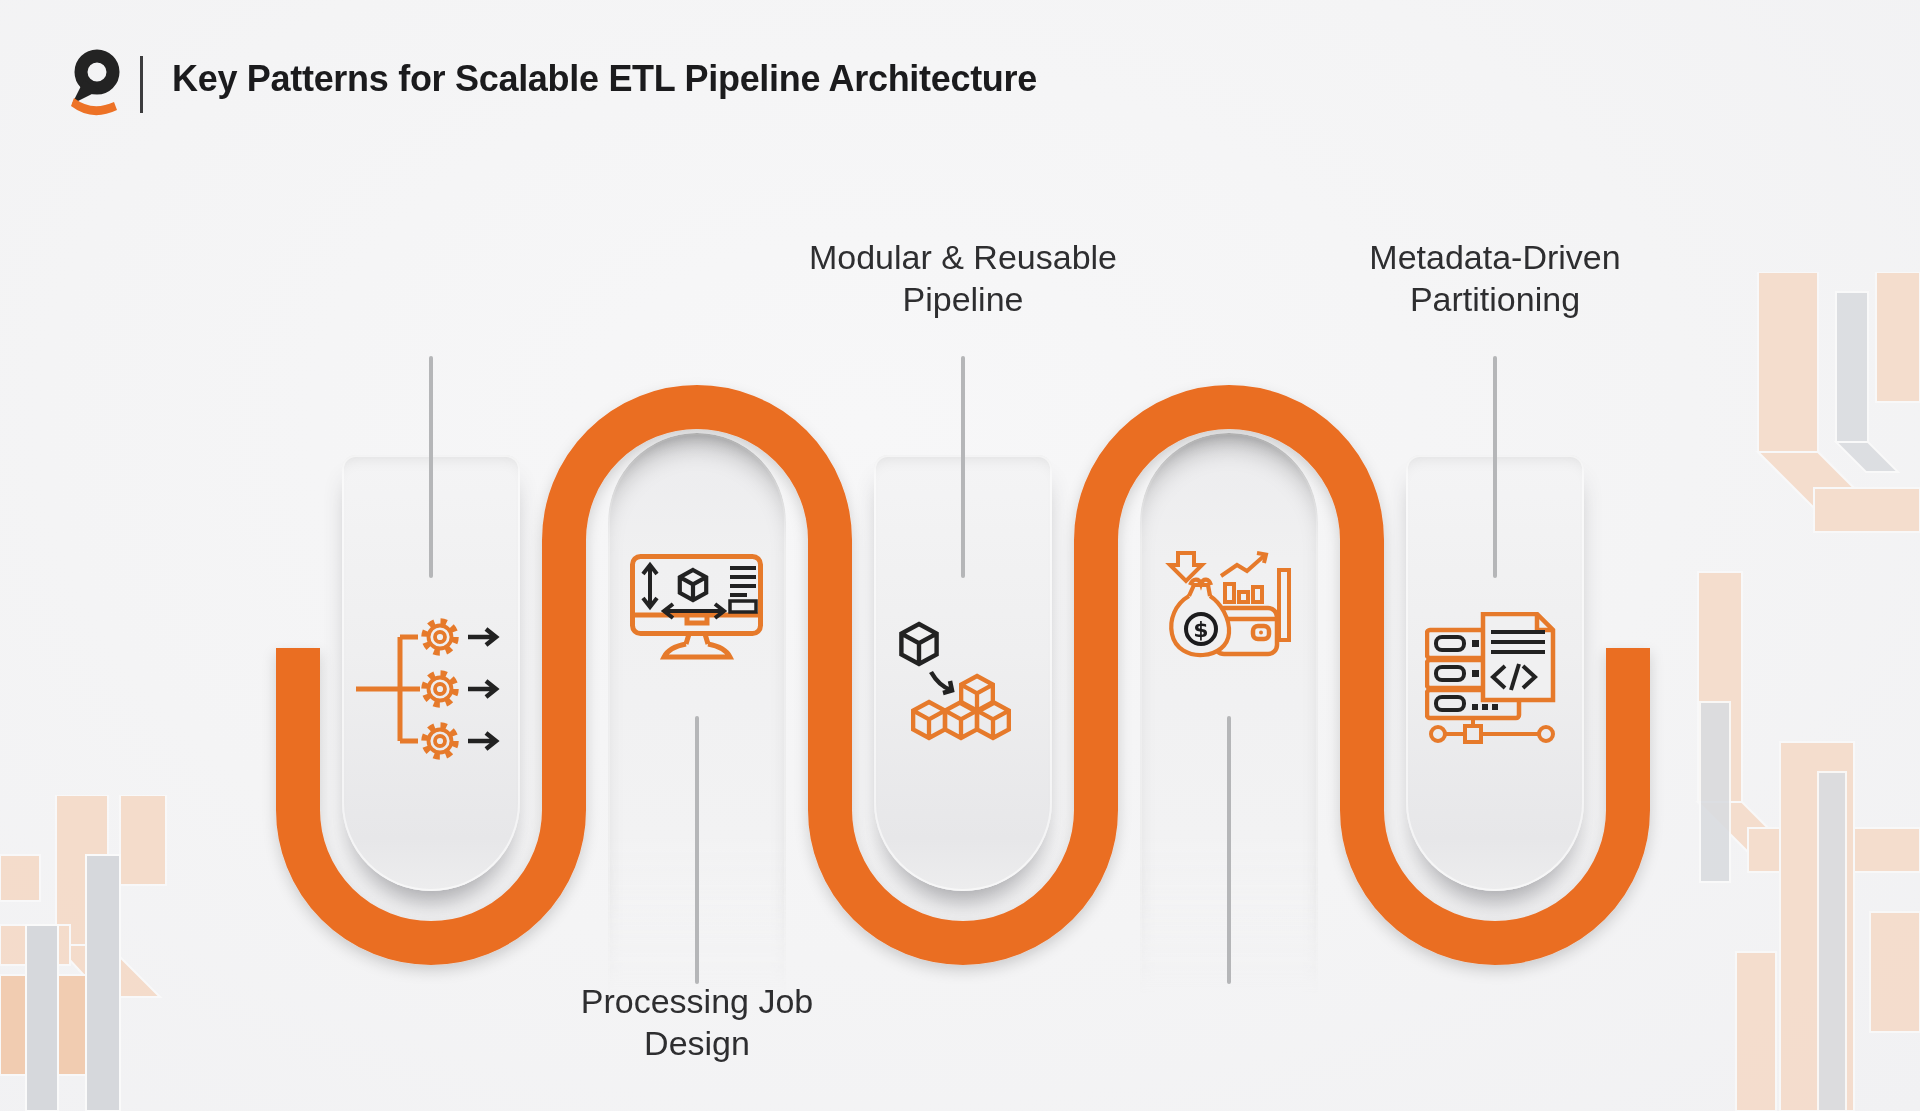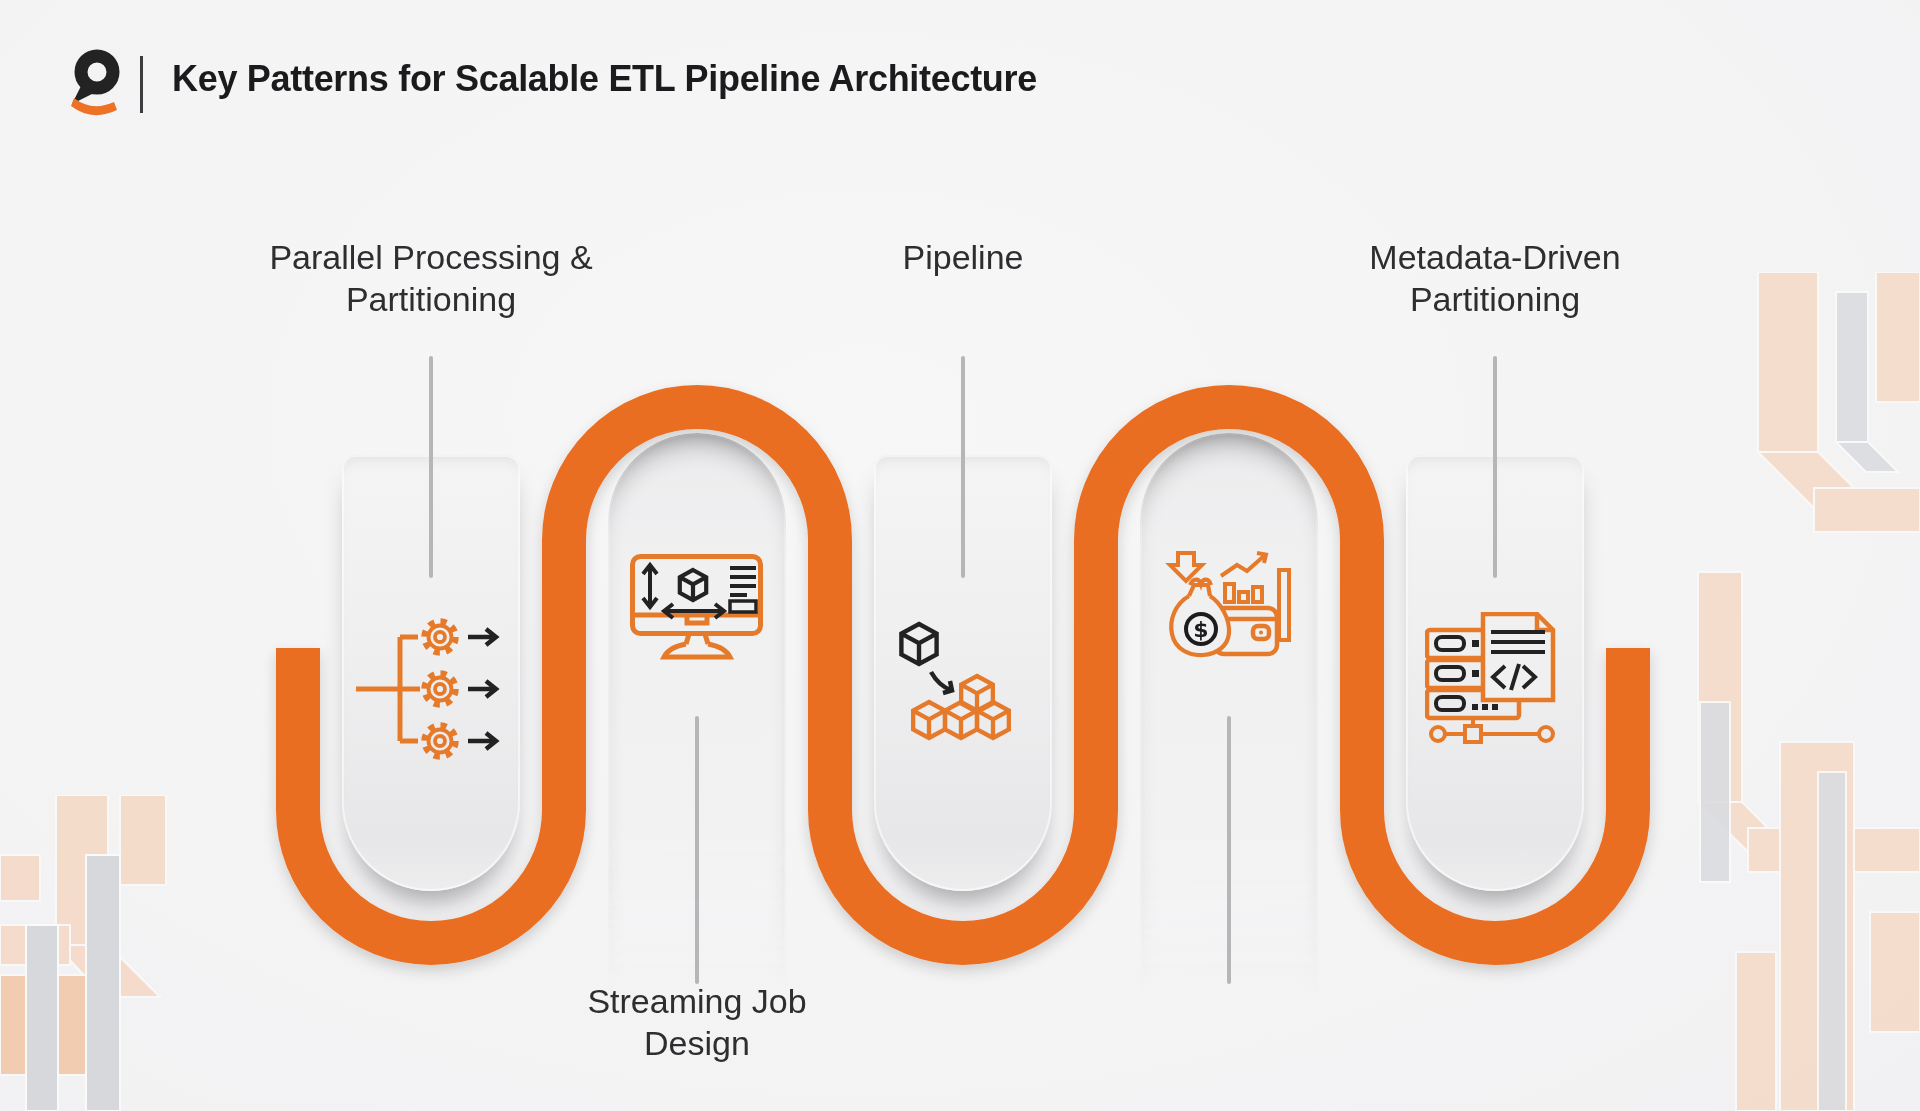--- a/index.html
+++ b/index.html
@@ -239,29 +239,26 @@
     <rect x="67" y="92" width="6" height="6" fill="#222222"></rect>
     <g stroke="#E67A2B" fill="none" stroke-width="4">
       <path d="M48,106 V114"></path>
       <rect x="40" y="114" width="16" height="16"></rect>
       <path d="M20,122 H40 M56,122 H114"></path>
       <circle cx="13" cy="122" r="7"></circle>
       <circle cx="121" cy="122" r="7"></circle>
     </g>
   </svg>
 
-  <div class="step-label top" style="left:431px">
-    <span>Parallel Processing &amp;</span>
-    <span>Partitioning</span>
-  </div>
   <div class="step-label bottom" style="left:697px">
-    <span>Streaming Job</span>
+    <span>Processing Job</span>
     <span>Design</span>
   </div>
   <div class="step-label top" style="left:963px">
+    <span>Modular &amp; Reusable</span>
     <span>Pipeline</span>
   </div>
   <div class="step-label top" style="left:1495px">
     <span>Metadata-Driven</span>
     <span>Partitioning</span>
   </div>
 
   <div class="hdr">
     <svg class="logo" viewBox="0 0 64 82">
       <circle cx="33" cy="30" r="16" fill="none" stroke="#232323" stroke-width="13"></circle>

